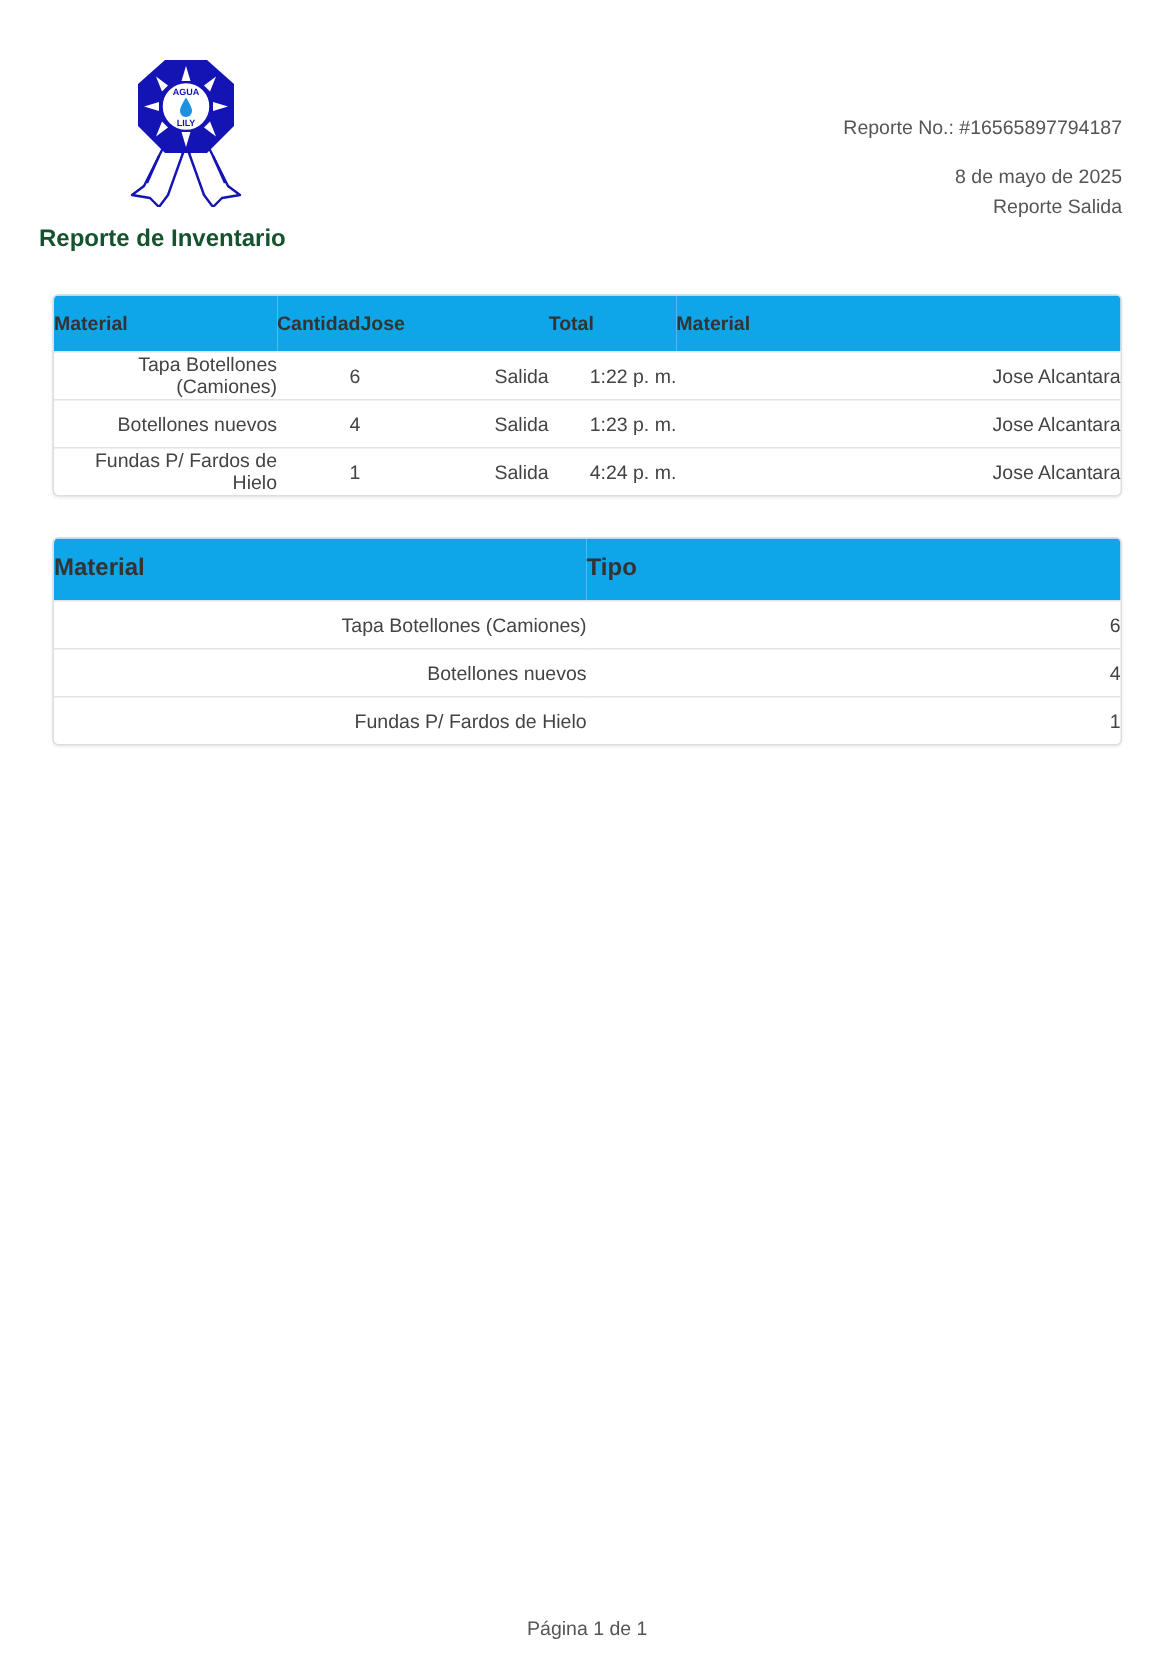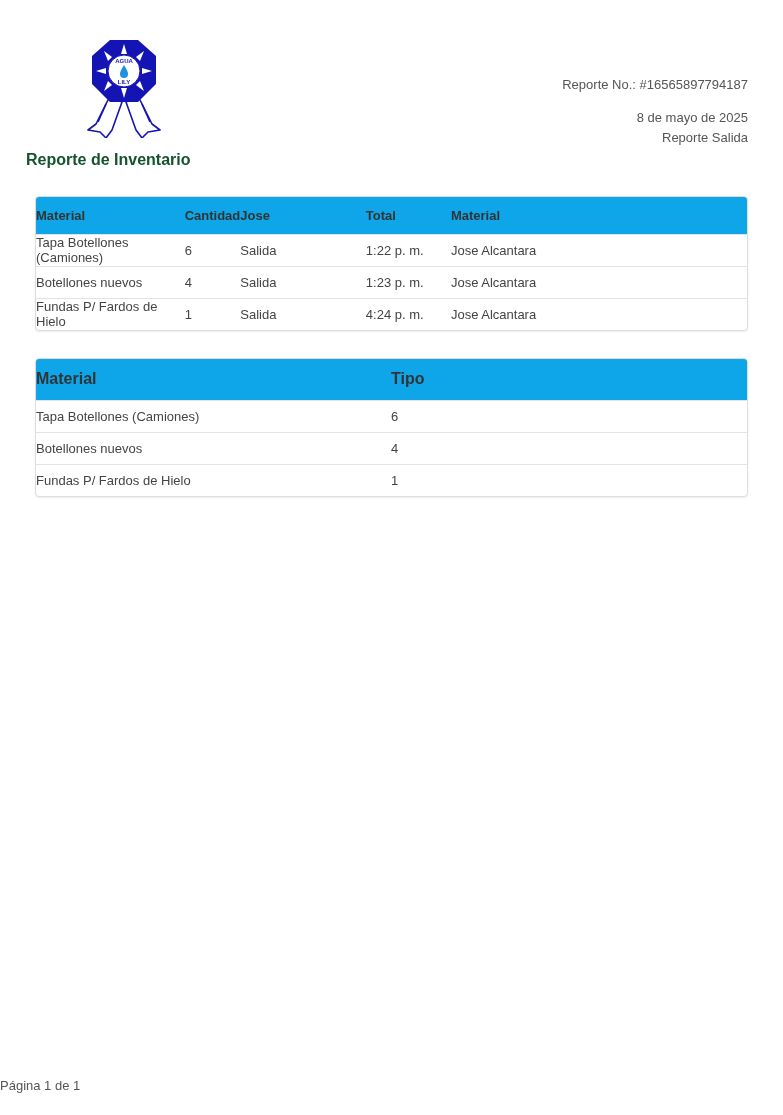--- a/index.html
+++ b/index.html
@@ -46,33 +46,34 @@
       background: #fff;
     }
     table { width: 100%; border-collapse: collapse; }
     th {
       background: #0ea5e9;
       font-weight: bold;
       color: #333333;
       text-align: left;
     }
     td {
-      text-align: left;
+      text-align: right;
       color: #444444;
       border-top: 1px solid #e3e3e3;
     }
     #t1 { top: 196px; }
     #t1 th { height: 37px; font-size: 13px; }
     #t1 td { height: 32px; font-size: 13px; }
     #t2 { top: 358px; }
     #t2 th { height: 41px; font-size: 16px; }
     #t2 td { height: 32px; font-size: 13px; }
     .footer {
       position: absolute;
       left: 0; width: 783px; top: 1078px;
+      text-align: center;
       font-size: 13px;
       color: #555555;
     }
   </style>
 </head>
 <body>
 
 <div class="header">
   <svg class="logo" viewBox="0 0 80 100">
 

